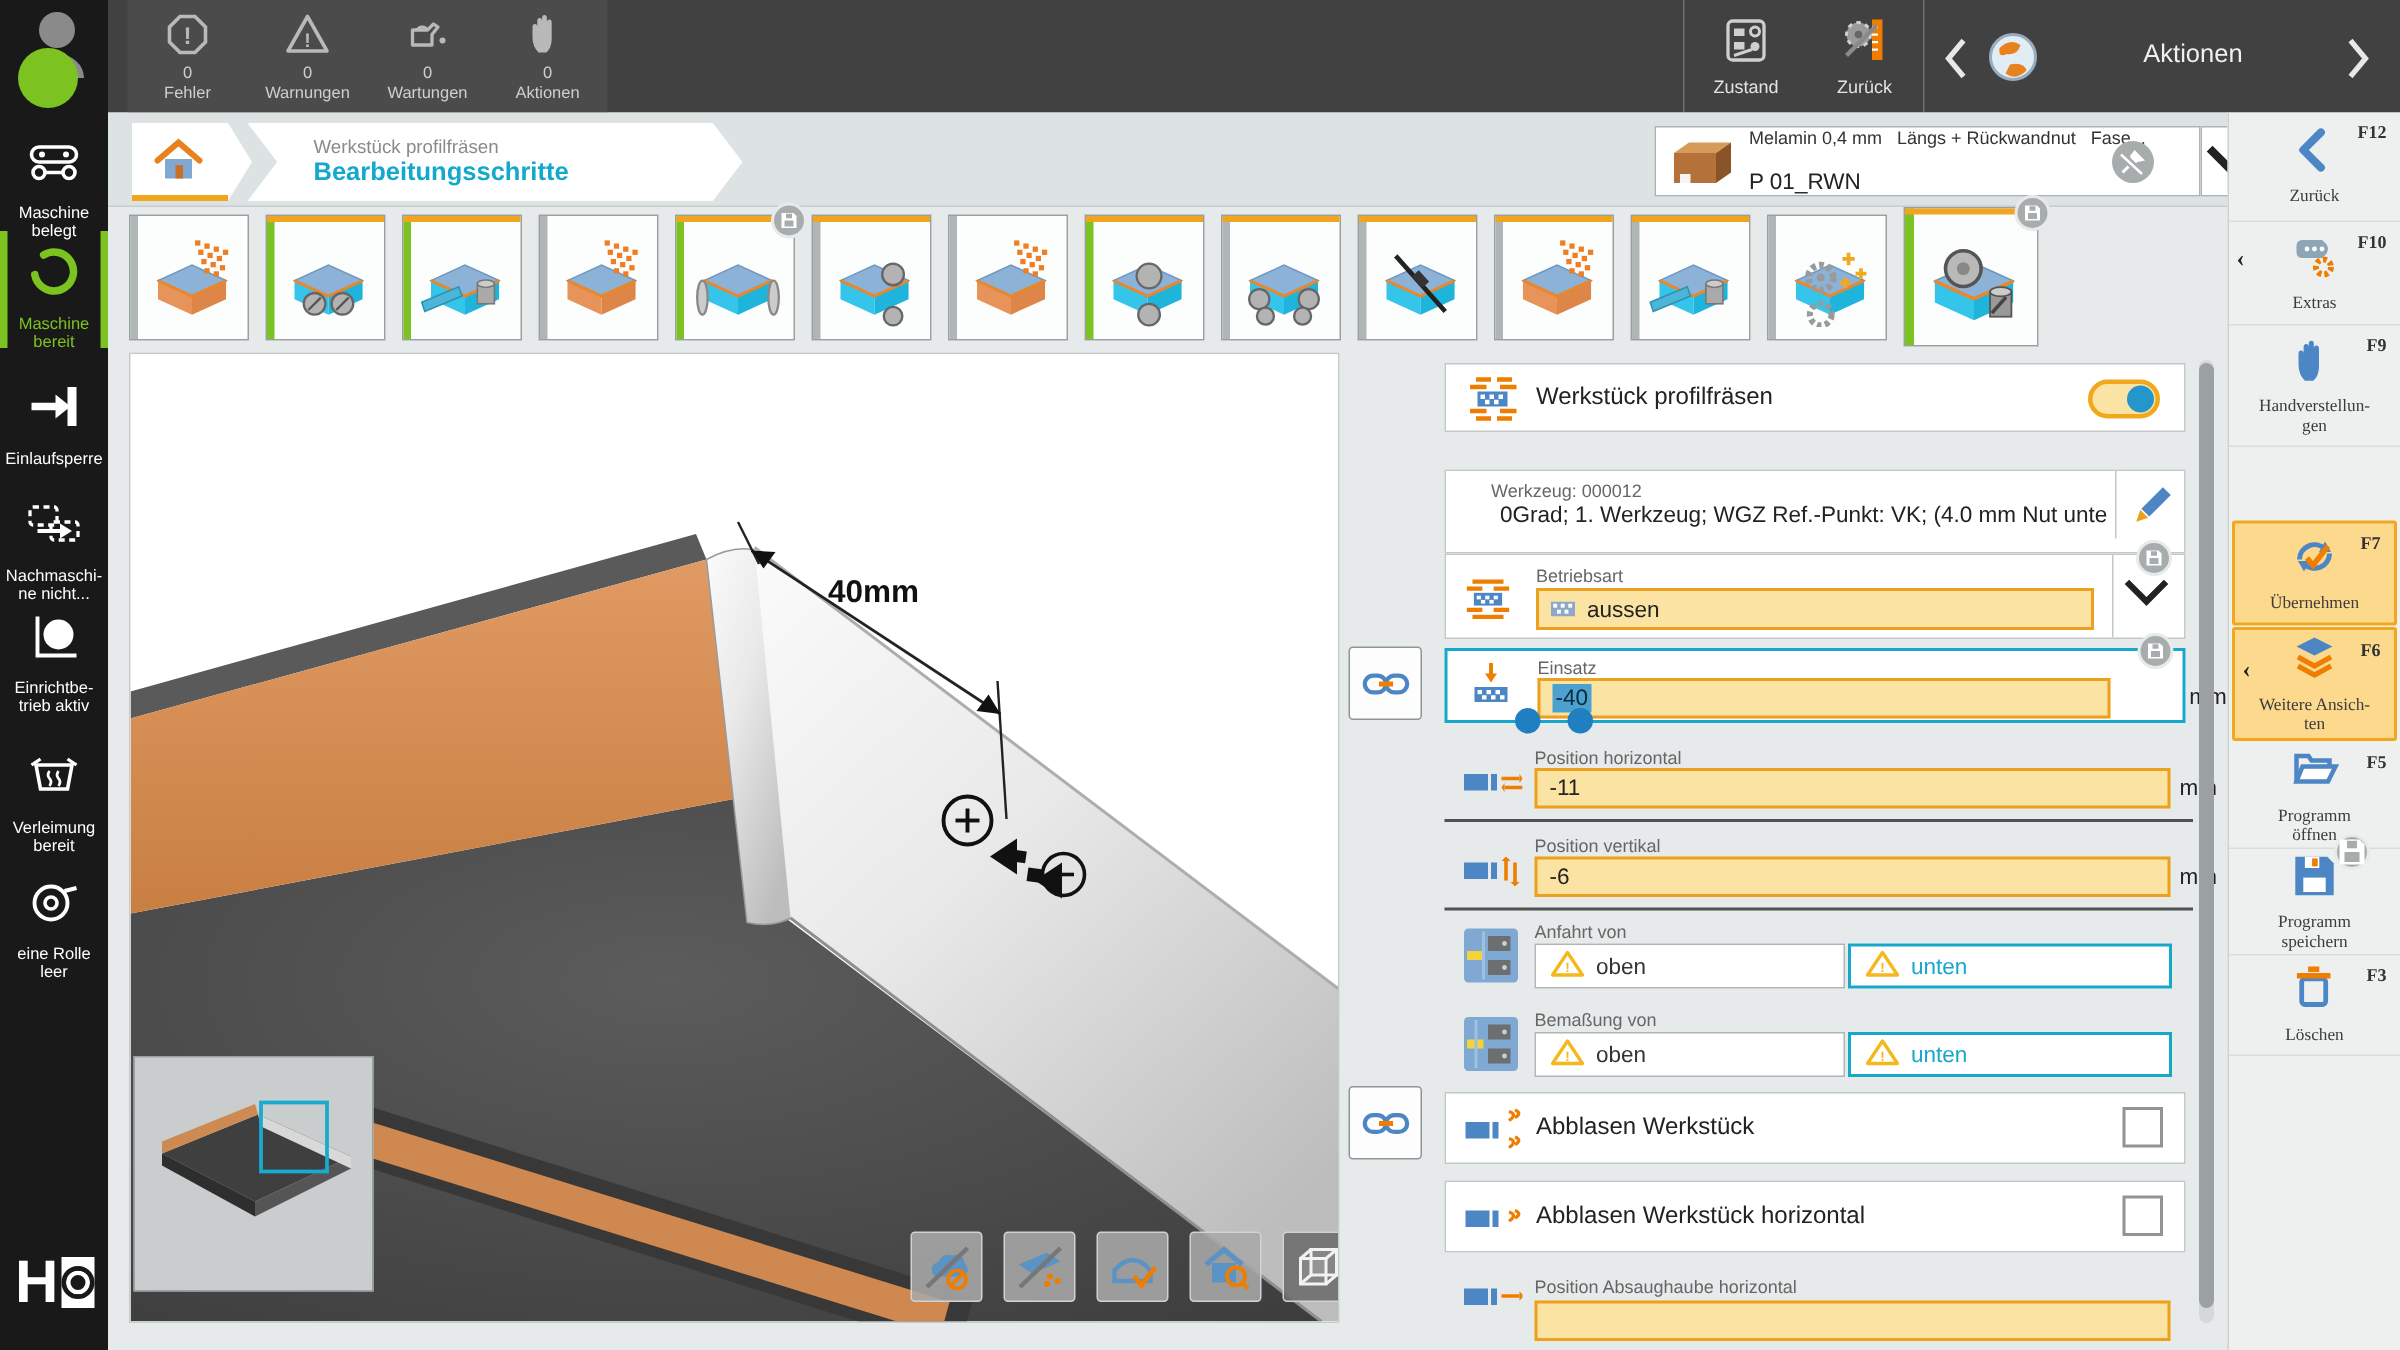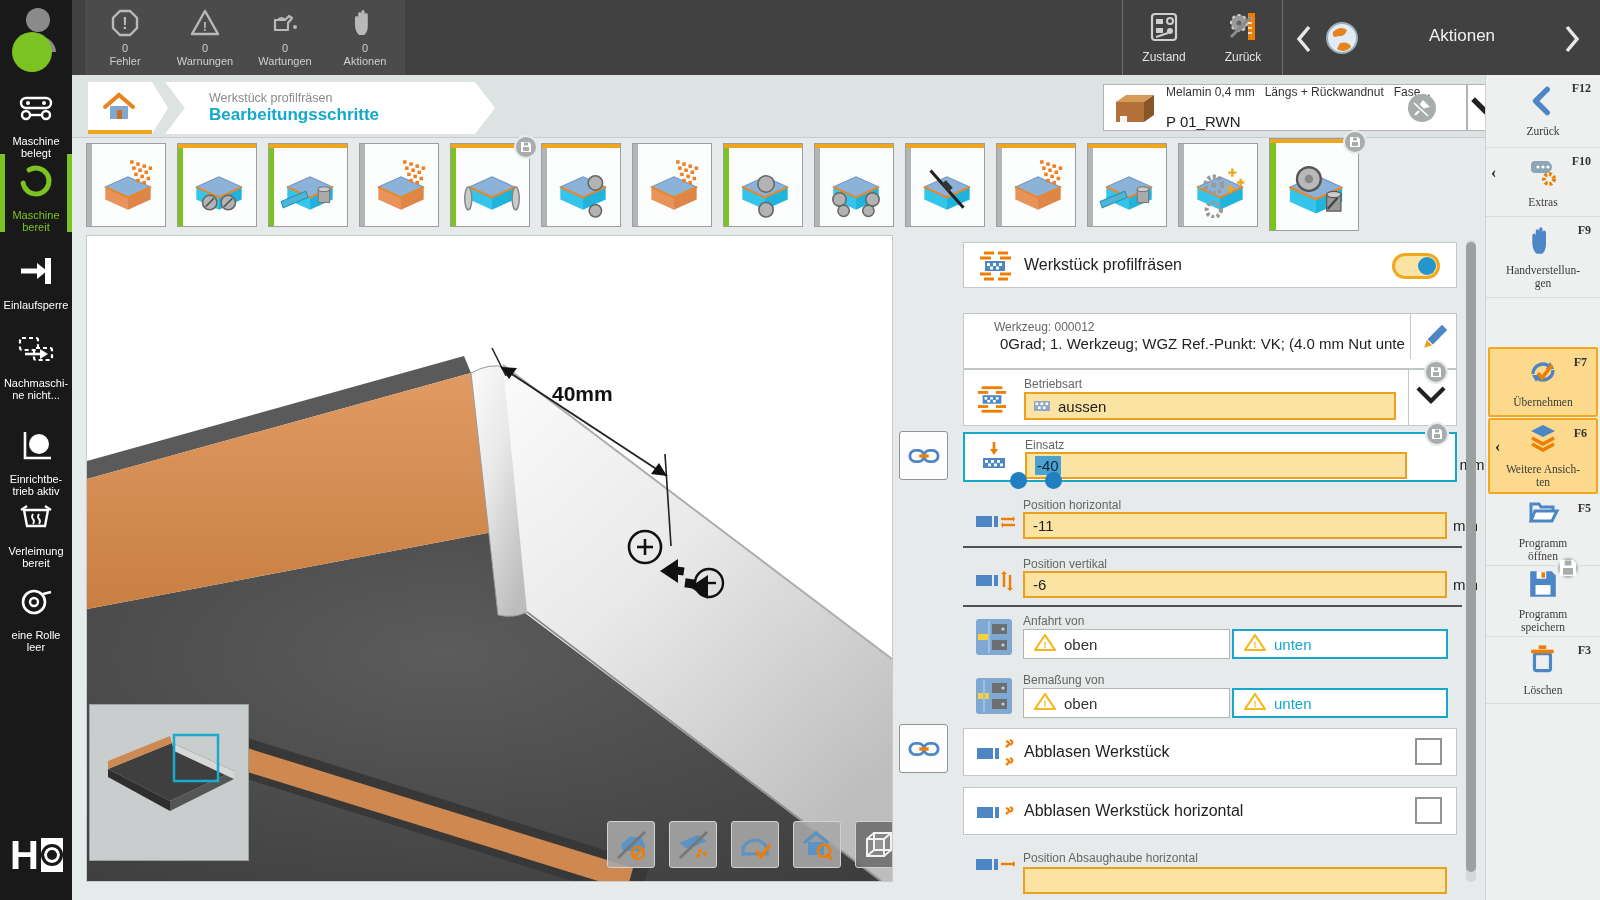--- a/index.html
+++ b/index.html
@@ -219,21 +219,21 @@
     <div class="rail-item" style="top:330px">
       <span><svg viewBox="0 0 38 38">
             <rect x="3" y="8" width="18" height="12" rx="2" fill="none" stroke="#fff" stroke-width="2.2" stroke-dasharray="4 3"></rect>
             <rect x="17" y="18" width="18" height="12" rx="2" fill="none" stroke="#fff" stroke-width="2.2" stroke-dasharray="4 3"></rect>
             <line x1="8" y1="24" x2="24" y2="24" stroke="#fff" stroke-width="2.6"></line>
             <polygon points="23,19 31,24 23,29" fill="#fff"></polygon>
           </svg></span>
       <span class="rail-lbl">Nachmaschi-
 ne nicht...</span>
     </div>
-    <div class="rail-item" style="top:426px">
+    <div class="rail-item" style="top:405px">
       <span><svg viewBox="0 0 38 38">
             <polyline points="8,6 8,32 34,32" fill="none" stroke="#fff" stroke-width="2.6"></polyline>
             <circle cx="22" cy="18" r="10" fill="#fff"></circle>
           </svg></span>
       <span class="rail-lbl">Einrichtbe-
 trieb aktiv</span>
     </div>
     <div class="rail-item" style="top:498px">
       <span><svg viewBox="0 0 38 38">
             <path d="M7,12 h24 l-3,16 h-18 z" fill="none" stroke="#fff" stroke-width="2.4"></path>

